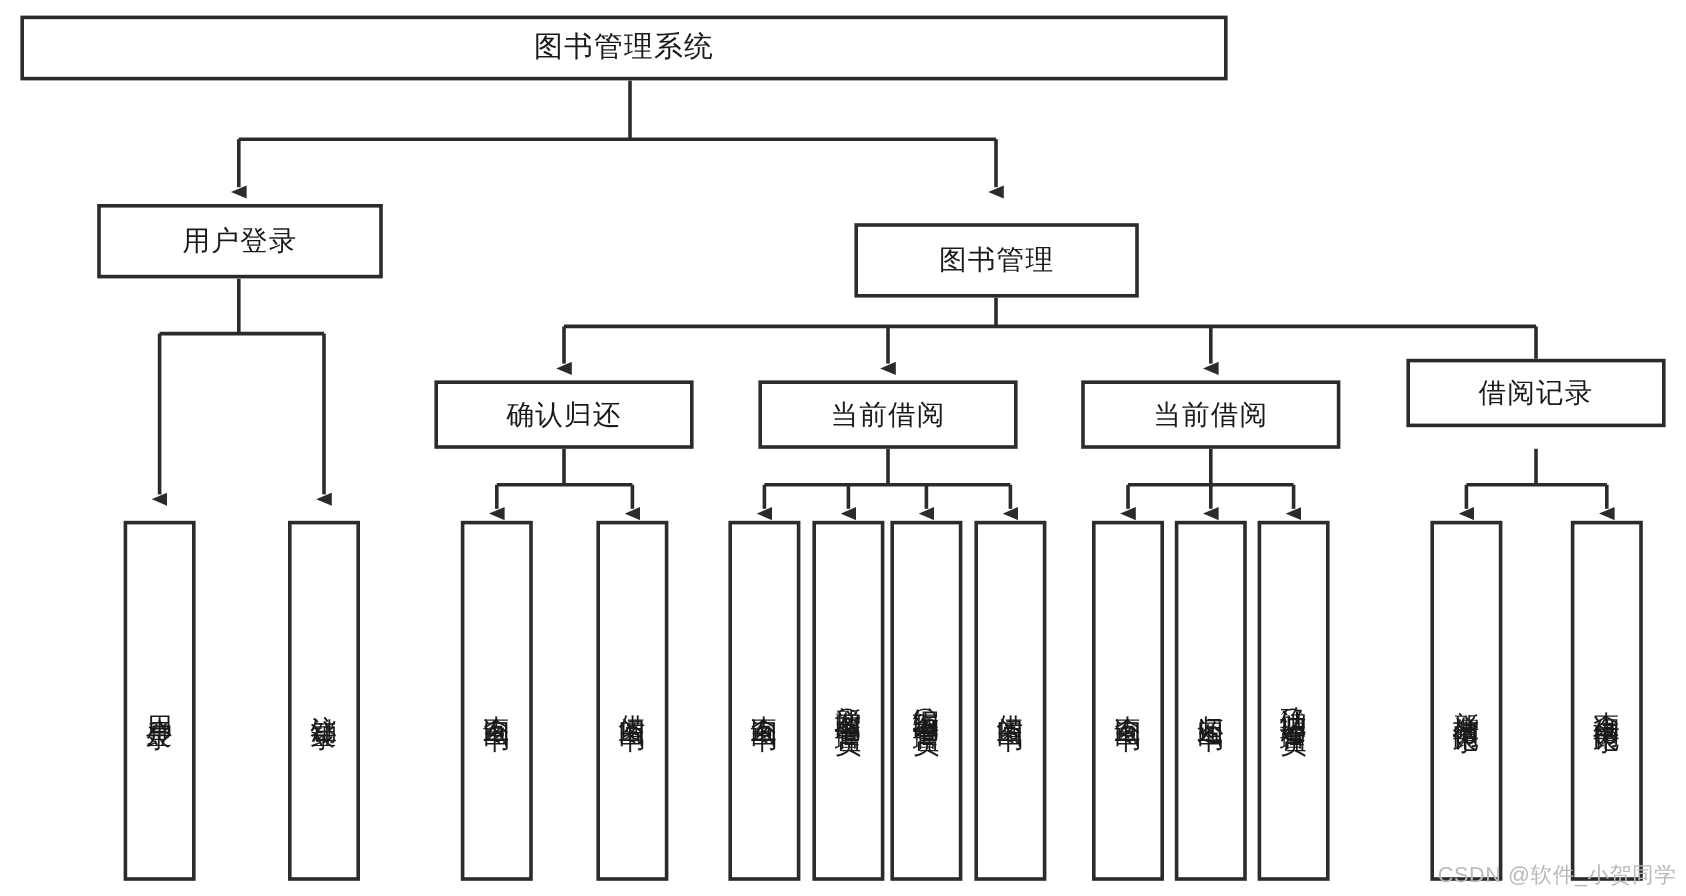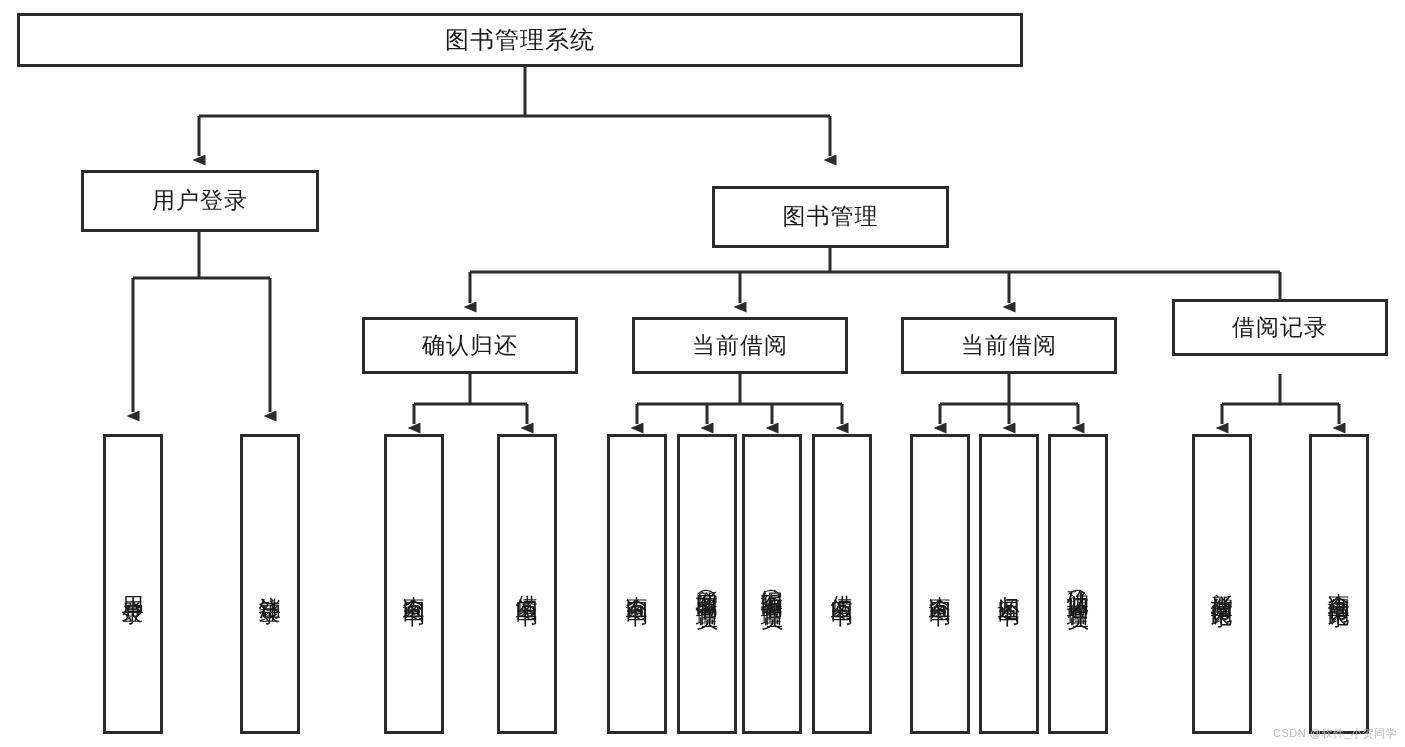--- a/index.html
+++ b/index.html
@@ -57,21 +57,21 @@
     white-space: nowrap;
     overflow: hidden;
   }
   .leaf-text {
     display: block;
   }
   #watermark {
     position: absolute;
     right: 8px;
     bottom: 6px;
-    font-size: 11px;
+    font-size: 18px;
     color: #b9b9b9;
     letter-spacing: 0.5px;
     z-index: 5;
     white-space: nowrap;
   }
 </style>
 </head>
 <body>
 
 <div id="canvas">

